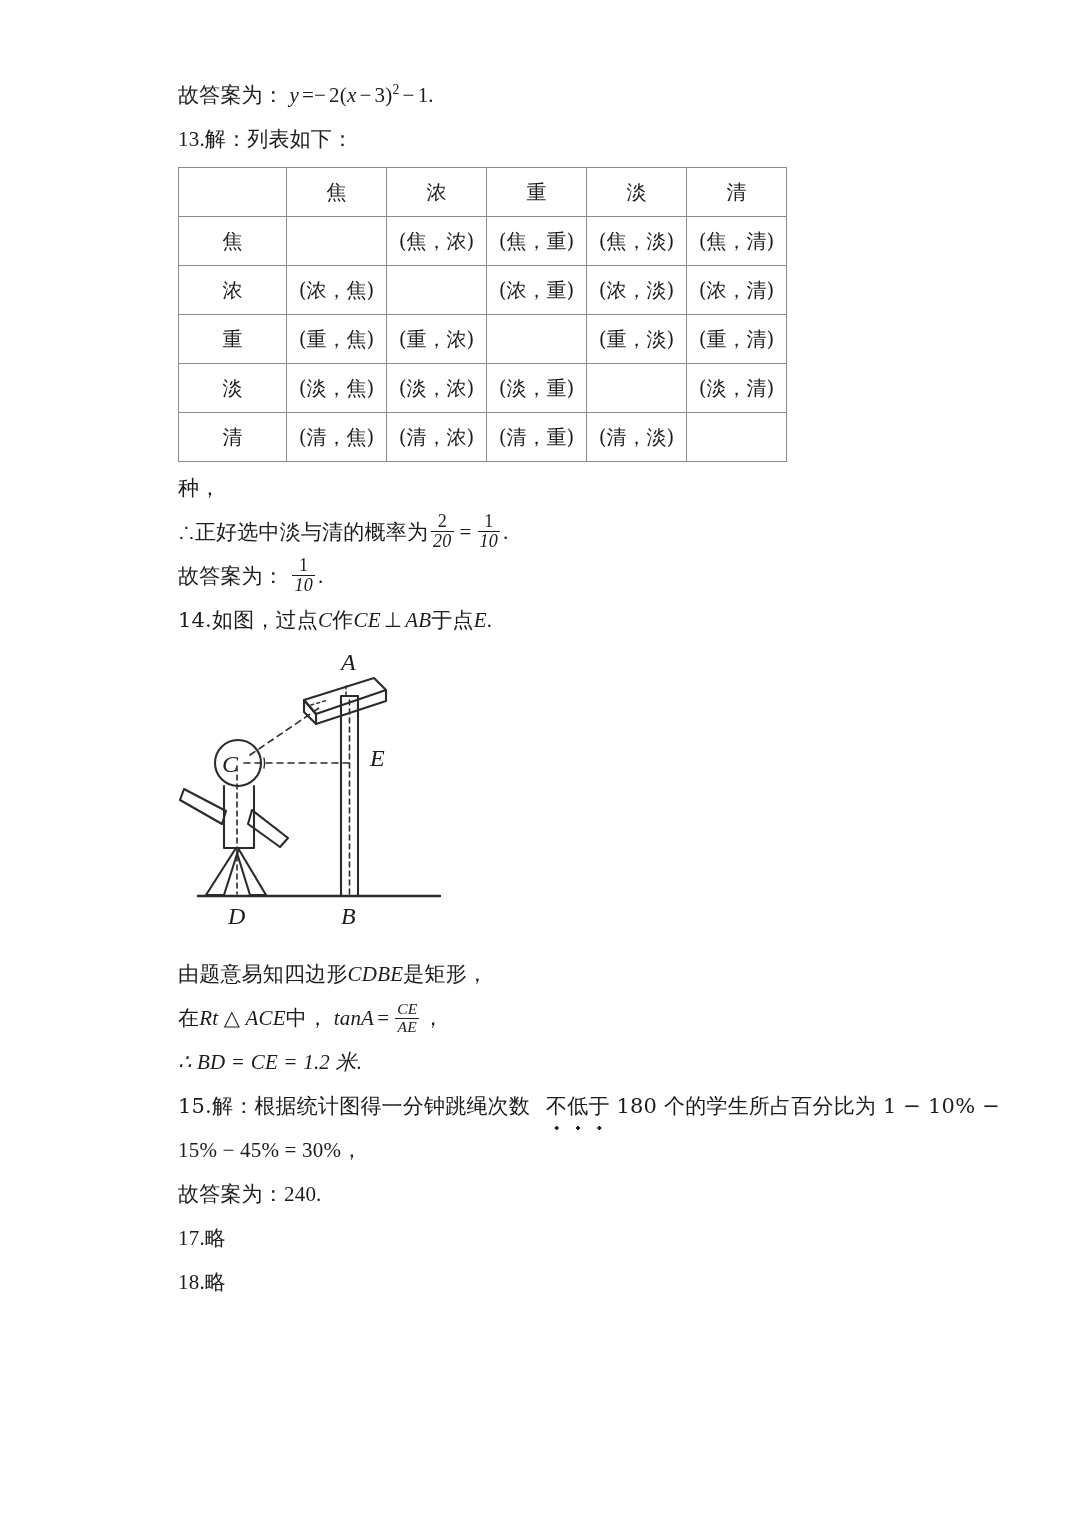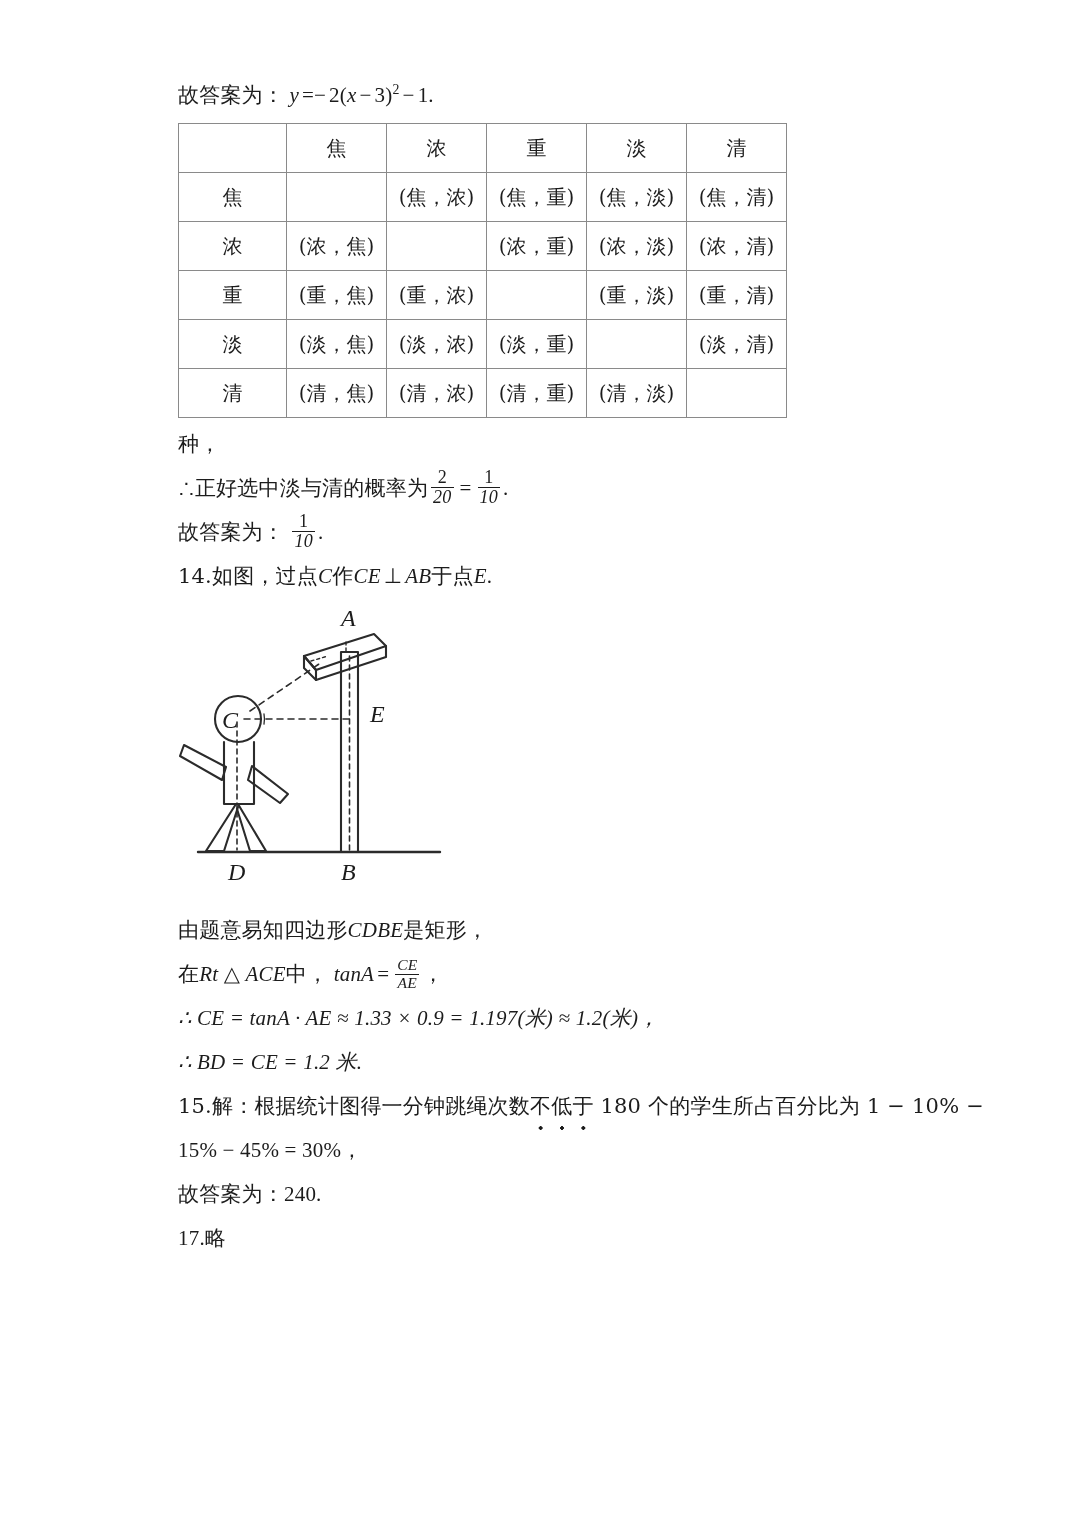--- a/index.html
+++ b/index.html
@@ -64,20 +64,21 @@
     border-top: 1.3px solid #1c1c1c;
     padding: 0 2px;
     font-style: italic;
   }
   .frac.small { font-size: 0.74em; vertical-align: -0.42em; }
 
   
   .emph {
     position: relative;
     display: inline-block;
+    margin-left: 16px;
   }
   .emph::after {
     content: "";
     position: absolute;
     left: 0; right: 0;
     bottom: -2px;
     height: 4px;
     background-image: radial-gradient(circle, #1c1c1c 1.6px, transparent 1.9px);
     background-size: 33.33% 100%;
     background-repeat: repeat-x;
@@ -117,20 +118,21 @@
 <body>
 
 <div class="page">
   <div class="content">
 
     <div class="line">
       <span class="cn">故答案为：</span>
       <span class="mi">y</span><span class="mn op">=−</span><span class="mn">2(</span><span class="mi">x</span><span class="mn op">−</span><span class="mn">3)</span><sup class="exp">2</sup><span class="mn op">−</span><span class="mn">1.</span>
     </div>
 
+    <div class="line">13.解：列表如下：</div>
 
     <table class="matrix">
       <colgroup>
         <col class="c0">
           <col class="cx">
           <col class="cx">
           <col class="cx">
           <col class="cx">
           <col class="cx">
       </colgroup>
@@ -251,26 +253,26 @@
 
     <div class="line">
       <span class="cn">由题意易知四边形</span><span class="mi">CDBE</span><span class="cn">是矩形，</span>
     </div>
 
 
     <div class="line">
       <span class="cn">在</span><span class="mi">Rt</span>&nbsp;<span class="mn">△</span>&nbsp;<span class="mi">ACE</span><span class="cn">中，</span>&nbsp;<span class="mi">tanA</span><span class="mn op">=</span><span class="frac small mi"><span class="num">CE</span><span class="den">AE</span></span><span class="cn">，</span>
     </div>
 
-    <div class="line mi">∴ CE = tanA · AE ≈ 1.33 × 0.9 = 1.197(米) ≈ 1.2(米)，</div>
     <div class="line mi">∴ BD = CE = 1.2 米.</div>
 
     <div class="line">
       <span class="cn">15.解：根据统计图得一分钟跳绳次数</span><span class="cn emph">不低于</span><span class="cn"> 180 个的学生所占百分比为 1 − 10% −</span>
     </div>
     <div class="line">15% − 45% = 30%，</div>
     <div class="line">故答案为：240.</div>
 
 
     <div class="line">17.略</div>
+    <div class="line">18.略</div>
 
   </div>
 </div>
 
 </body></html>

